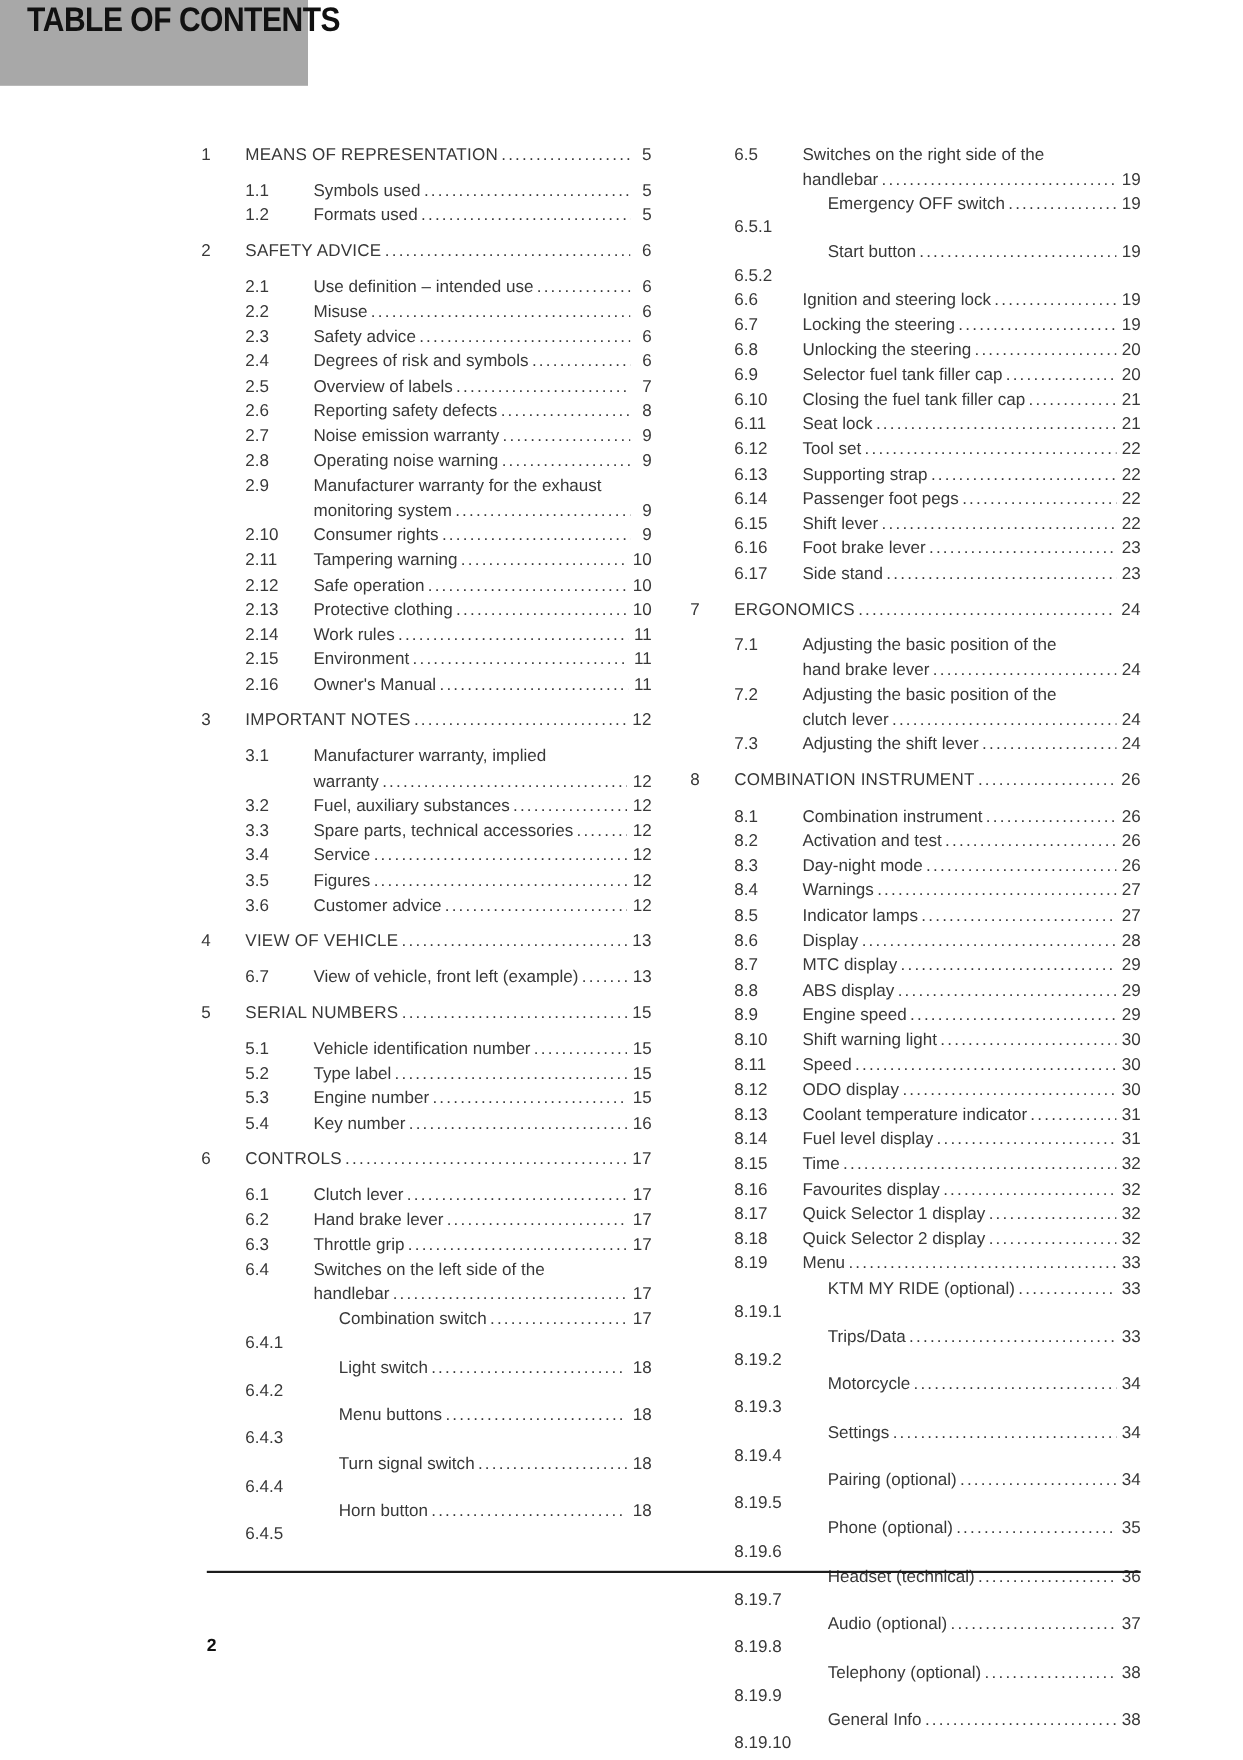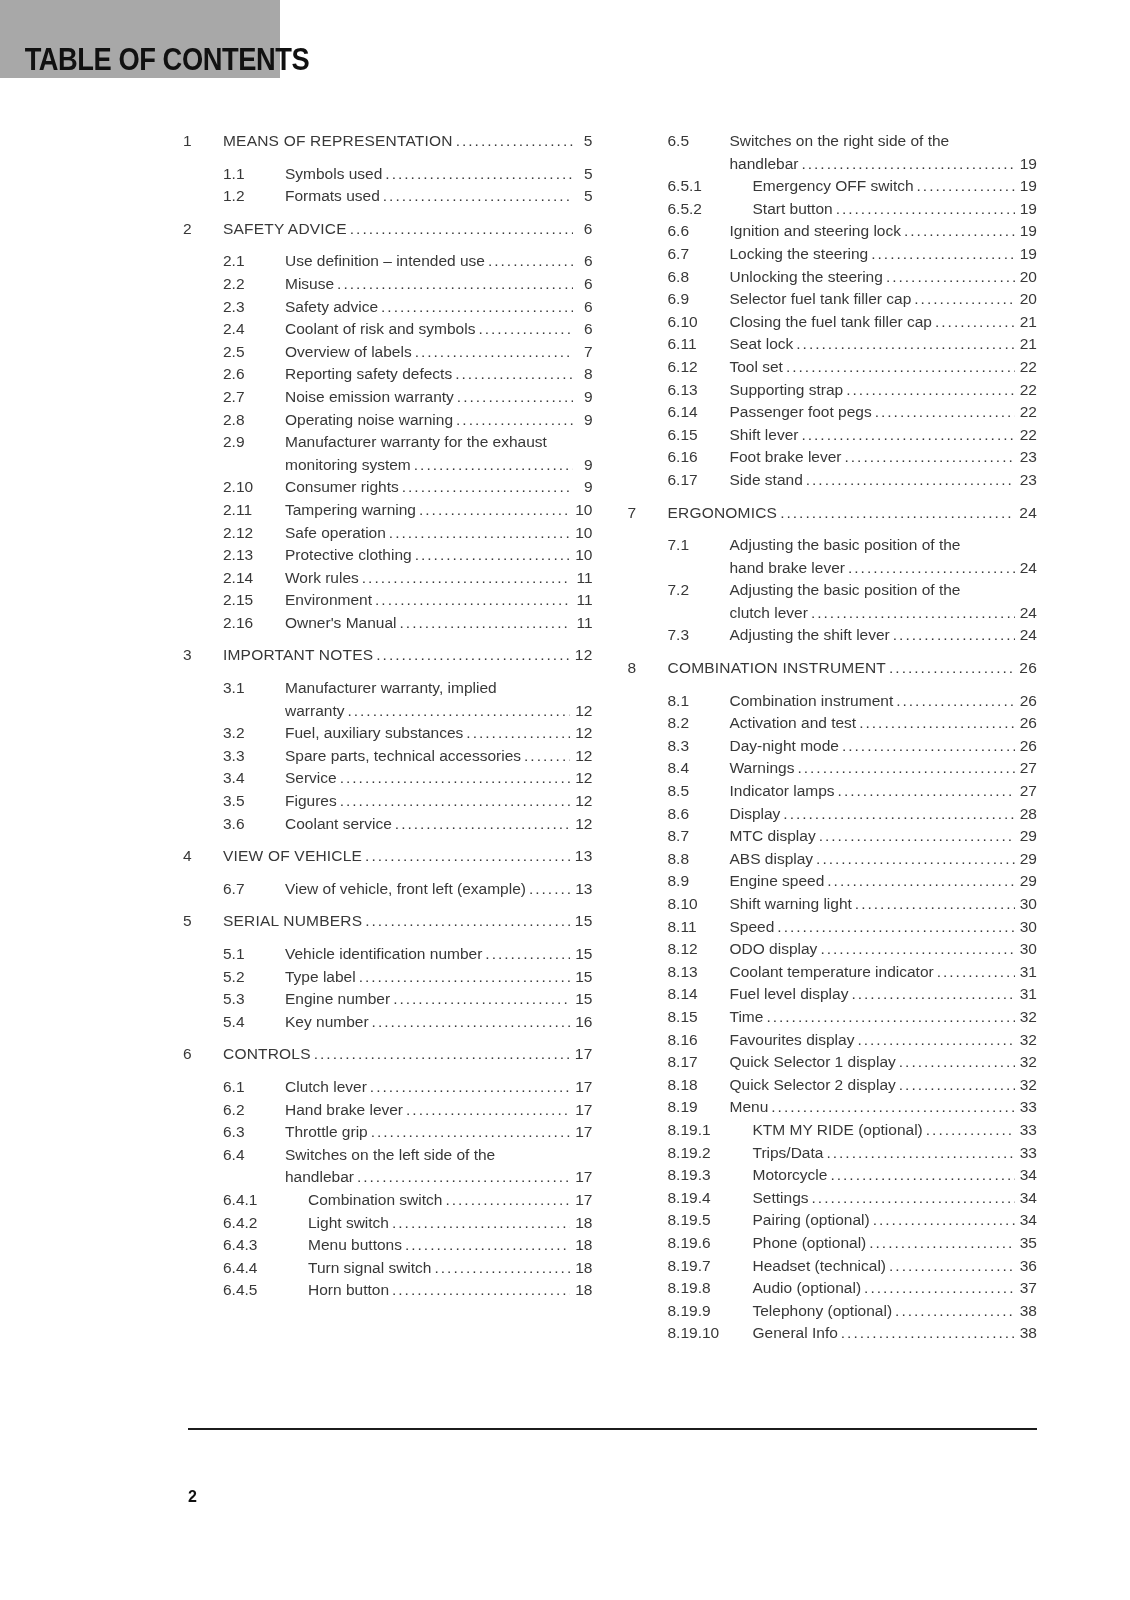--- a/index.html
+++ b/index.html
@@ -21,21 +21,21 @@
     overflow: hidden;
   }
 
   
   .header-box {
     position: absolute;
     left: 0; top: 0;
     width: 280px; height: 78px;
     background: var(--header-bg);
     display: flex;
-    align-items: flex-end;
+    align-items: flex-start;
   }
   .header-box h1 {
     font-size: 31px;
     font-weight: 700;
     letter-spacing: -0.5px;
     color: var(--header-text);
     padding-left: 28px;
     transform: scaleX(0.88);
     transform-origin: left center;
     white-space: nowrap;
@@ -56,21 +56,21 @@
     display: flex;
     font-size: 15.5px;
     line-height: 22.6px;
     color: var(--body-text);
   }
   .entry .num { flex: none; }
   .lvl1 { margin: 10px 0; letter-spacing: 0.2px; }
   .lvl1 .num { width: 40px; }
   .lvl2, .lvl3 { padding-left: 40px; }
   .lvl2 .num { width: 62px; }
-  .lvl3 .num { width: 85px; }
+  .lvl3 .num { width: 85px; margin-top: 21px; }
   .tl { flex: 1; min-width: 0; }
   .lastline { display: flex; }
   .lastline .txt { flex: none; white-space: nowrap; }
   .leader {
     flex: 1;
     min-width: 6px;
     overflow: hidden;
     white-space: nowrap;
     margin-left: 3px;
   }
@@ -178,21 +178,21 @@
               <span class="txt">Safety advice</span>
               <span class="leader"></span>
               <span class="pg">6</span>
             </div>
           </div>
         </div>
         <div class="entry lvl2">
           <span class="num">2.4</span>
           <div class="tl">
             <div class="lastline">
-              <span class="txt">Coolant of risk and symbols</span>
+              <span class="txt">Degrees of risk and symbols</span>
               <span class="leader"></span>
               <span class="pg">6</span>
             </div>
           </div>
         </div>
         <div class="entry lvl2">
           <span class="num">2.5</span>
           <div class="tl">
             <div class="lastline">
               <span class="txt">Overview of labels</span>
@@ -370,21 +370,21 @@
               <span class="txt">Figures</span>
               <span class="leader"></span>
               <span class="pg">12</span>
             </div>
           </div>
         </div>
         <div class="entry lvl2">
           <span class="num">3.6</span>
           <div class="tl">
             <div class="lastline">
-              <span class="txt">Coolant service</span>
+              <span class="txt">Customer advice</span>
               <span class="leader"></span>
               <span class="pg">12</span>
             </div>
           </div>
         </div>
         <div class="entry lvl1">
           <span class="num">4</span>
           <div class="tl">
             <div class="lastline">
               <span class="txt">VIEW OF VEHICLE</span>

